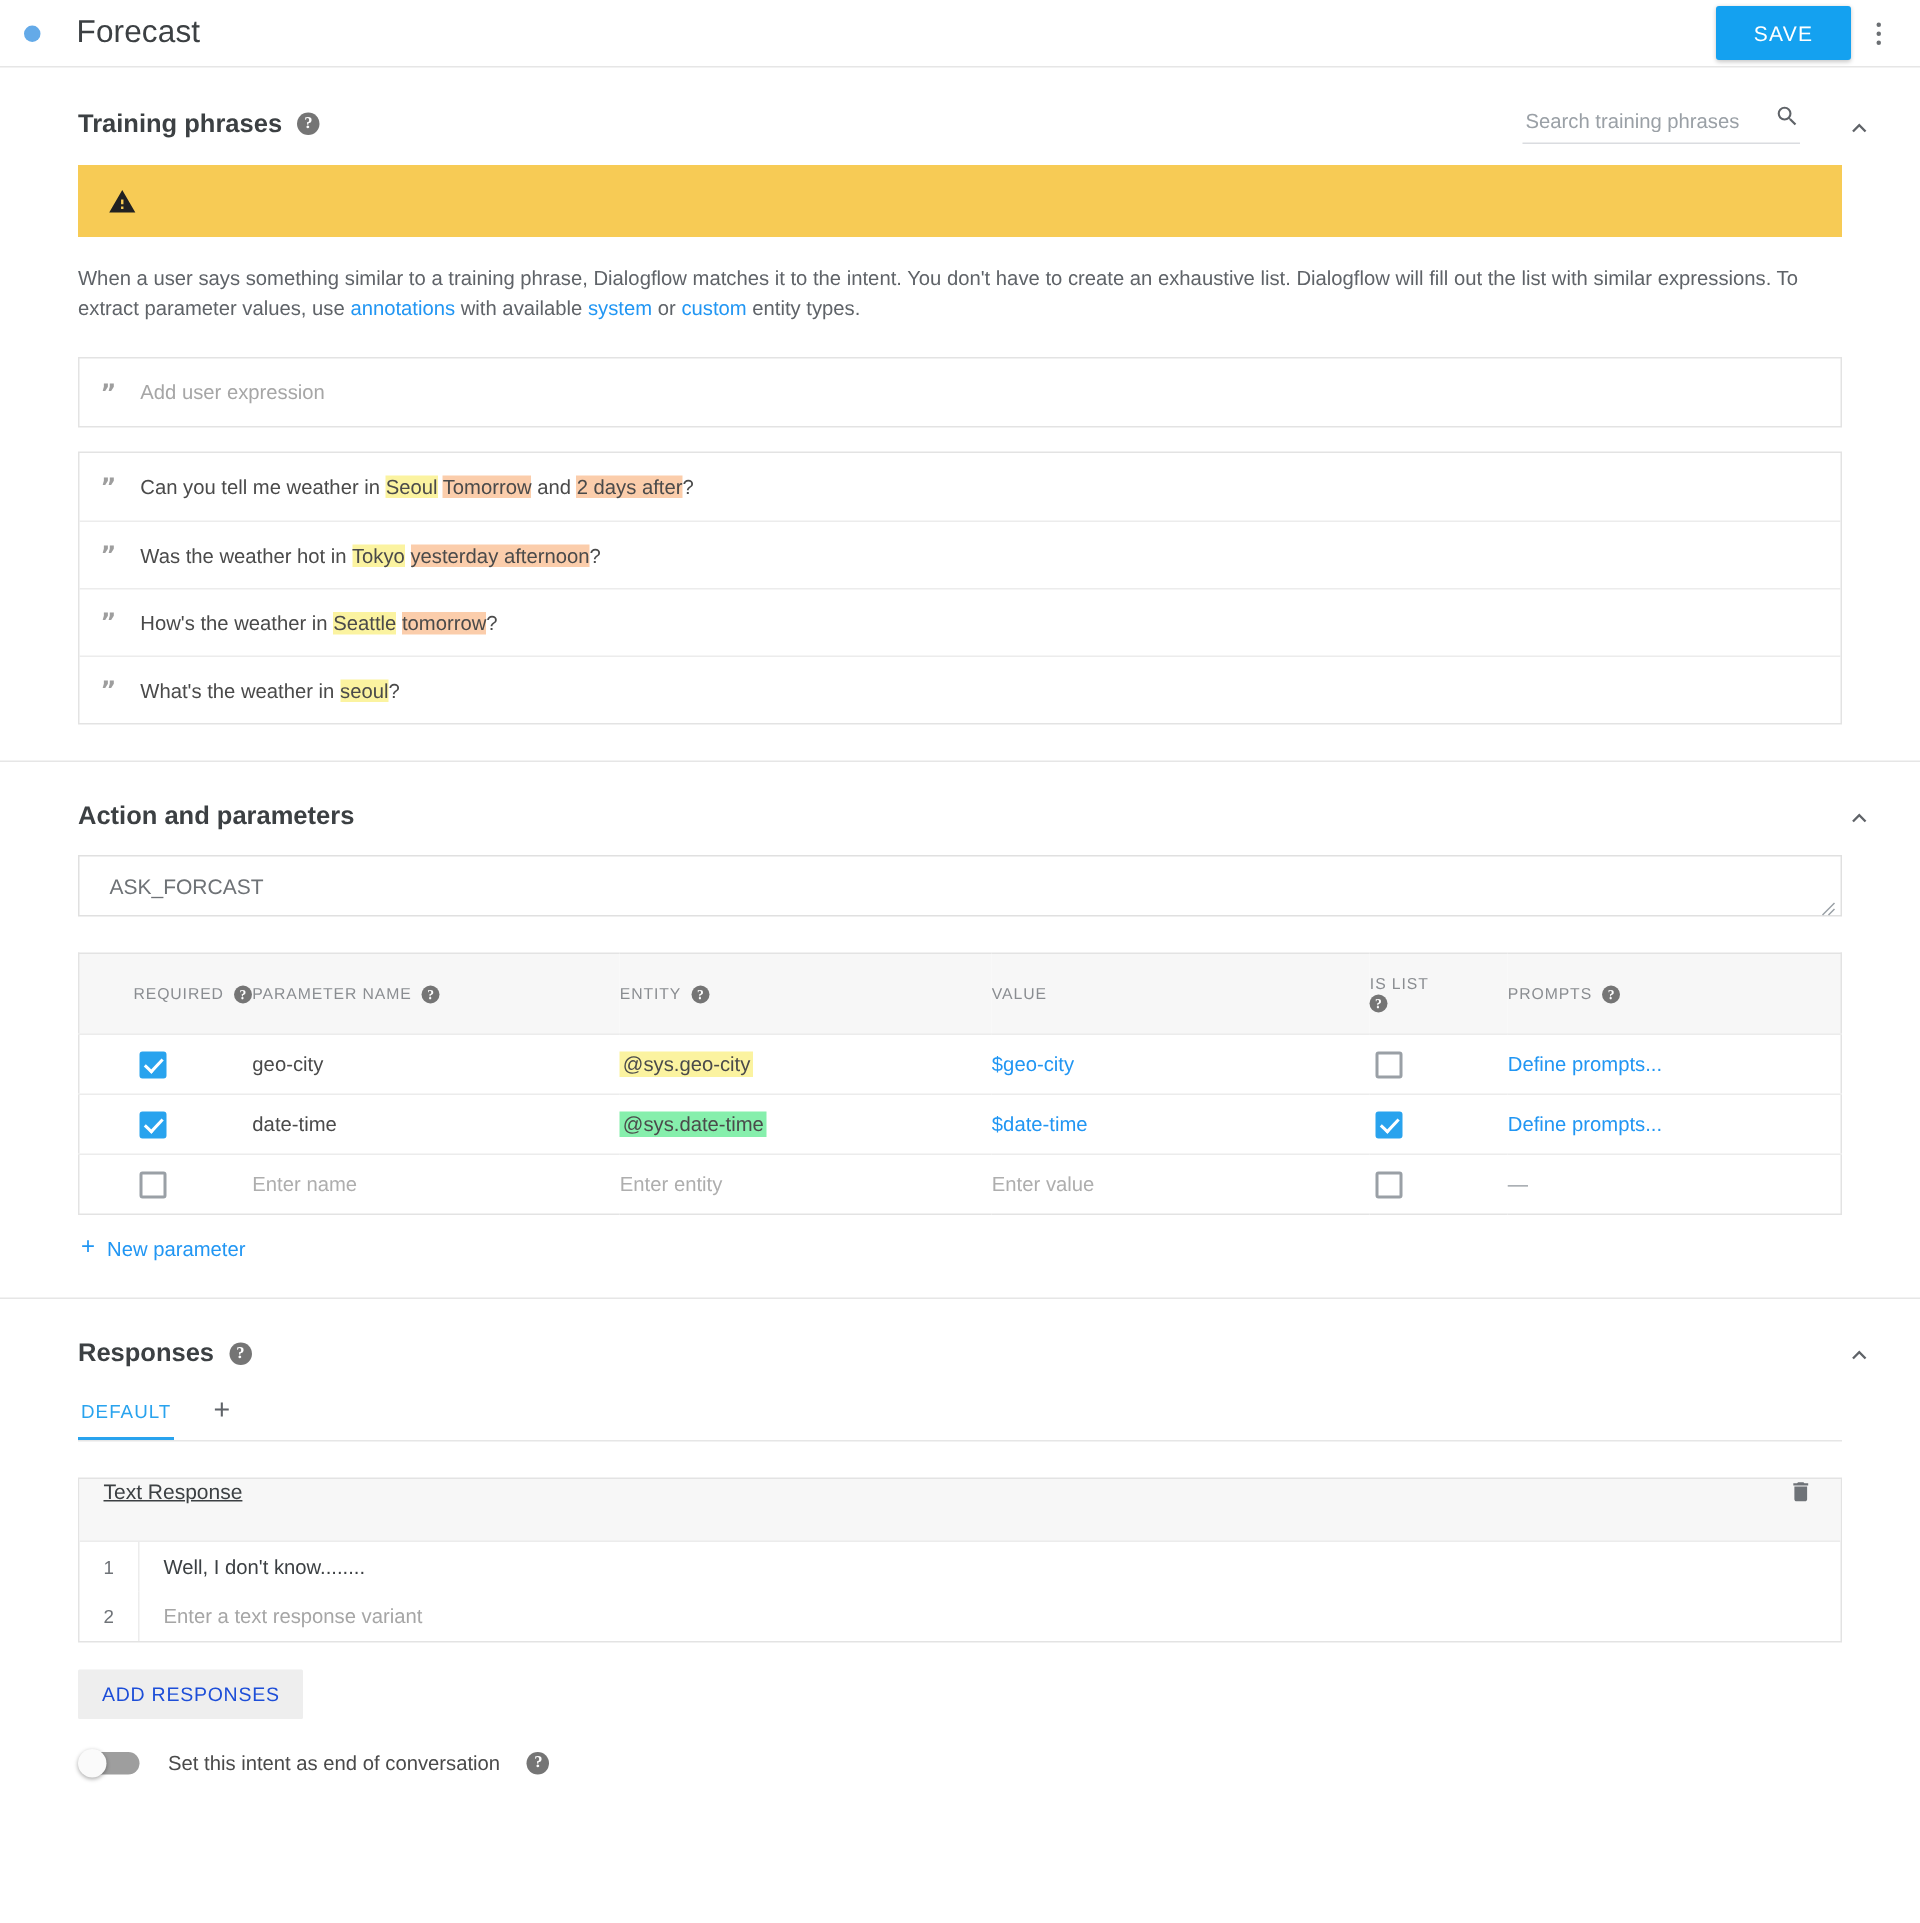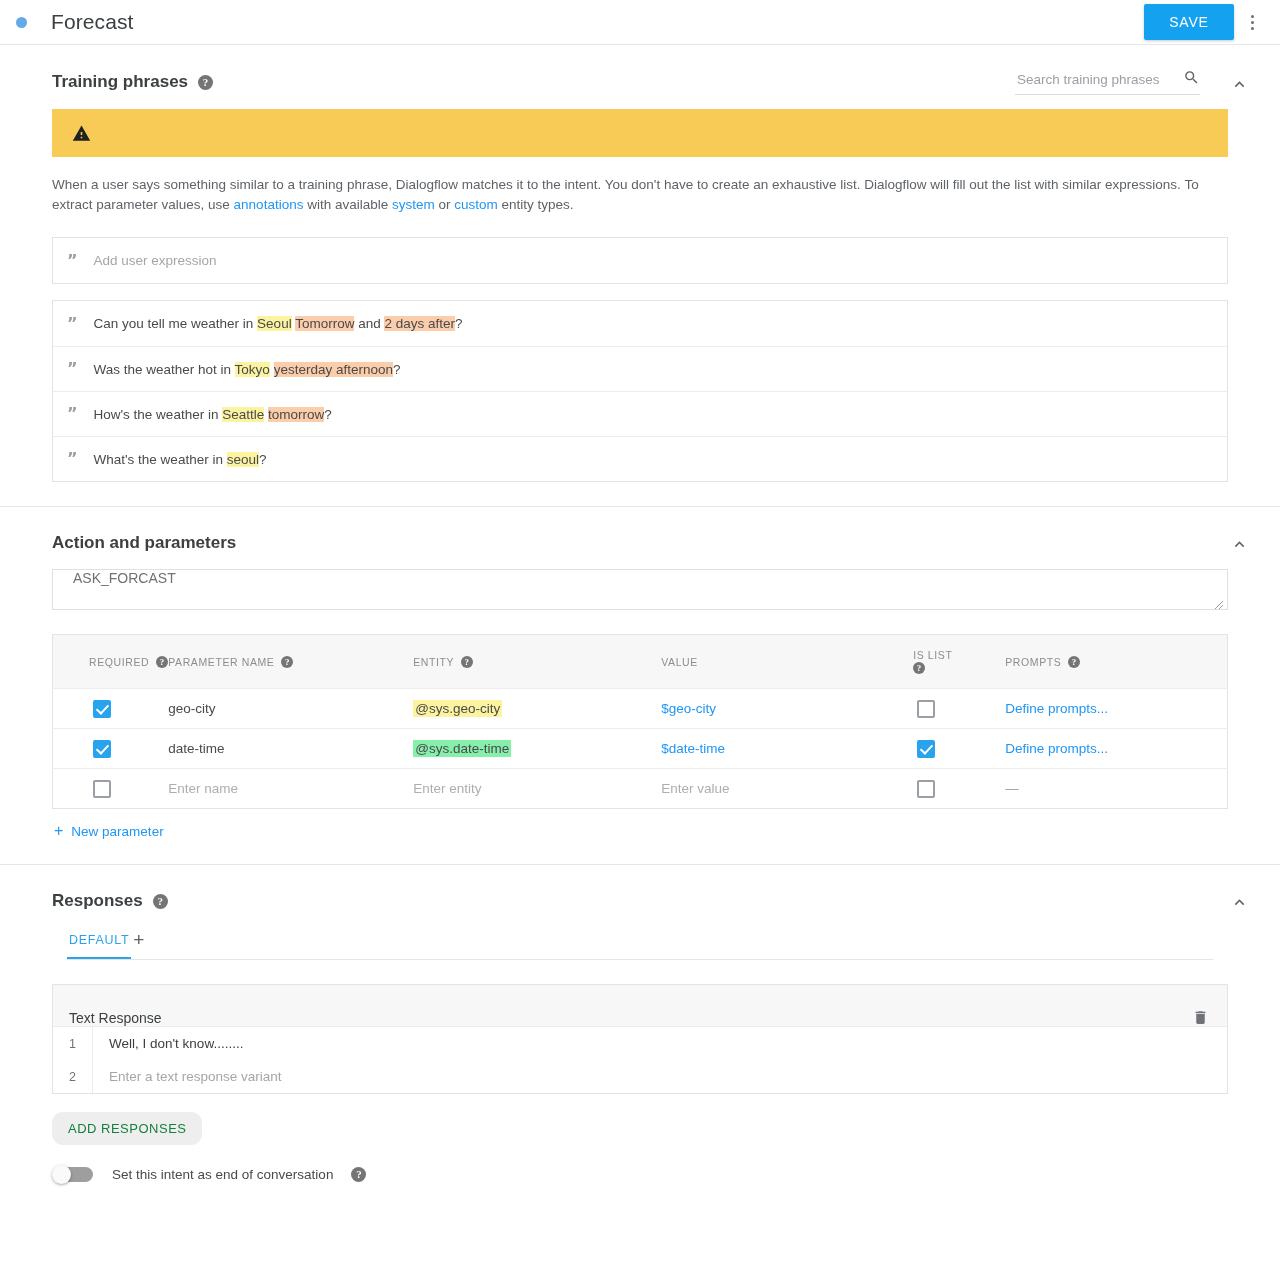--- a/index.html
+++ b/index.html
@@ -175,20 +175,21 @@
   .hl-date { background: #fbcdab; }
 
   .phrase-list { margin-top: 16px; }
 
   
   .action-field {
     margin: 0 24px;
     border: 1px solid #e0e0e0;
     height: 41px;
     display: flex;
+    align-items: center;
     padding: 0 20px;
     font-size: 14px;
     color: #6e7276;
     position: relative;
     background: #fff;
   }
   .resize-grip {
     position: absolute;
     right: 3px; bottom: 2px;
     width: 10px; height: 10px;
@@ -277,22 +278,22 @@
     color: #2196f3;
     font-size: 13.5px;
     cursor: pointer;
   }
   .plus-sq { font-size: 16px; line-height: 1; }
 
   
   .tabs {
     display: flex;
     align-items: flex-end;
-    gap: 2px;
-    margin: 0 39px;
+    gap: 26px;
+    margin: 0 24px;
     border-bottom: 1px solid #e6e6e6;
     padding-left: 0;
   }
   .tab {
     font-size: 12.5px;
     letter-spacing: .7px;
     color: #29a3ee;
     padding: 6px 2px 10px 2px;
     border-bottom: 2px solid #29a3ee;
     cursor: pointer;
@@ -307,25 +308,26 @@
 
   .resp-card {
     margin: 24px 24px 0 24px;
     border: 1px solid #e3e3e3;
     background: #fff;
   }
   .resp-head {
     background: #f7f7f7;
     height: 42px;
     display: flex;
-    align-items: flex-end;
+    align-items: flex-start;
     padding: 0 18px 0 16px;
     font-size: 14px;
     color: #3c4043;
     border-bottom: 1px solid #ececec;
+    text-decoration: underline;
   }
   .resp-head .trash { margin-left: auto; cursor: pointer; display: flex; }
   .resp-row {
     display: flex;
     align-items: center;
     height: 33px;
     font-size: 13.5px;
   }
   .resp-num {
     width: 40px;
@@ -342,23 +344,23 @@
 
   .addresp {
     margin: 18px 24px 0 24px;
     background: #eeeeee;
     border: none;
     height: 33px;
     padding: 0 16px;
     font-family: inherit;
     font-size: 13px;
     letter-spacing: .5px;
-    color: #15803d;
-    cursor: pointer;
-    border-radius: 11px;
+    color: #1d4ed8;
+    cursor: pointer;
+    border-radius: 1px;
   }
 
   .toggle-row {
     display: flex;
     align-items: center;
     margin: 20px 24px 0 24px;
   }
   .toggle {
     width: 44px; height: 19px;
     position: relative;

